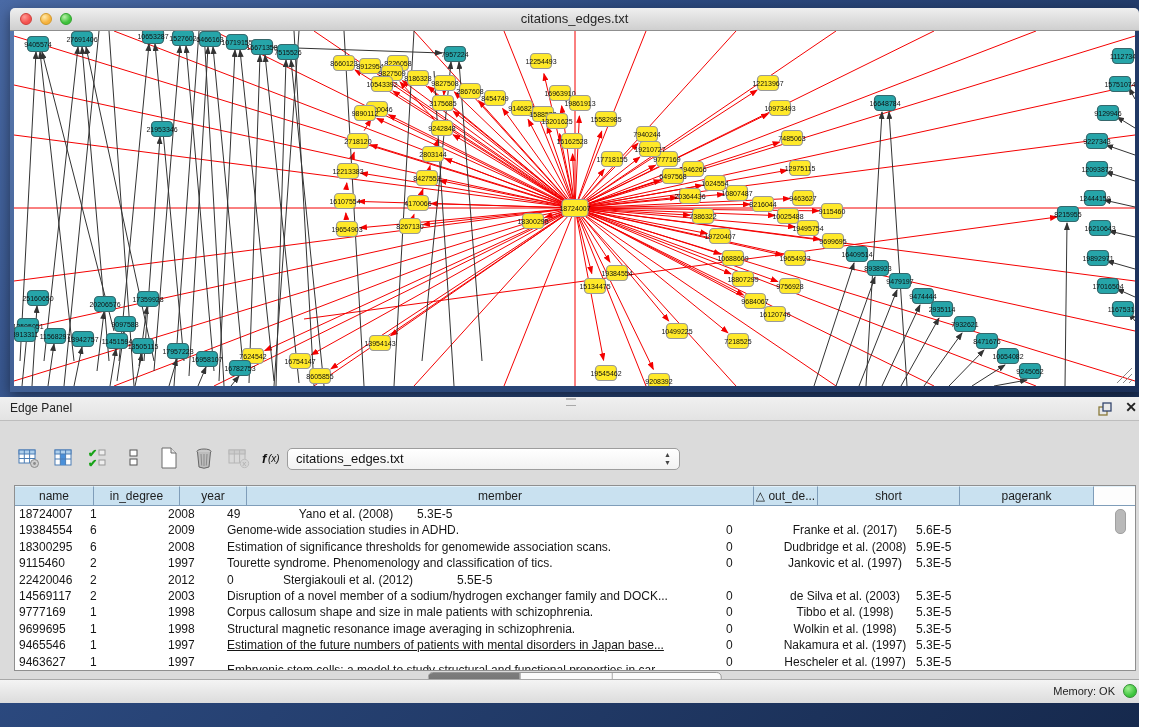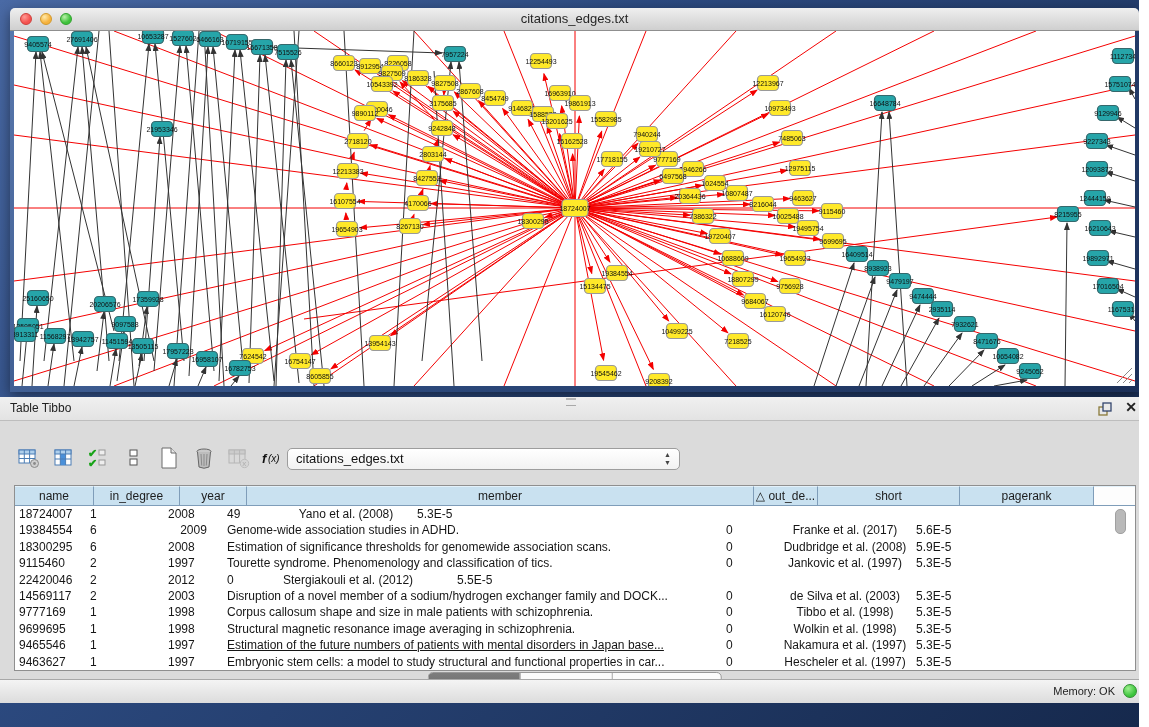--- a/index.html
+++ b/index.html
@@ -480,21 +480,21 @@
         <line x1="4" y1="19" x2="19" y2="4" stroke="#8a8a8a"></line>
         <line x1="10" y1="19" x2="19" y2="10" stroke="#8a8a8a"></line>
         <line x1="16" y1="19" x2="19" y2="16" stroke="#8a8a8a"></line>
       </svg>
     </div>
   </div>
 
   <div id="table-panel">
     <div id="panel-header">
       <div id="grip-dot"></div>
-      <span id="panel-title">Table Tibbo</span>
+      <span id="panel-title">Edge Panel</span>
       <svg id="panel-float" viewBox="0 0 16 16">
         <rect x="2" y="6" width="8" height="8" fill="none" stroke="#8a7a3a" stroke-width="1.3"></rect>
         <rect x="6" y="2" width="8" height="8" fill="#e9e9e9" stroke="#33456e" stroke-width="1.3"></rect>
       </svg>
       <span id="panel-close">✕</span>
     </div>
 
     <div id="toolbar">
         <div class="tbtn">
           <svg width="24" height="22">
@@ -585,21 +585,21 @@
             <div class="gcell" style="width: 71px;">18724007</div>
             <div class="gcell" style="width: 78px;">1</div>
             <div class="gcell" style="width: 59px;">2008</div>
             <div class="gcell" style="width: 56px;">49</div>
             <div class="gcell center" style="width: 134px;">Yano et al. (2008)</div>
             <div class="gcell" style="width: 126px;">5.3E-5</div>
           </div>
           <div class="grow">
             <div class="gcell" style="width: 71px;">19384554</div>
             <div class="gcell" style="width: 78px;">6</div>
-            <div class="gcell" style="width: 59px; text-align: center;">2009</div>
+            <div class="gcell" style="width: 59px;">2009</div>
             <div class="gcell" style="width: 499px;">Genome-wide association studies in ADHD.</div>
             <div class="gcell" style="width: 56px;">0</div>
             <div class="gcell center" style="width: 134px;">Franke et al. (2017)</div>
             <div class="gcell" style="width: 126px;">5.6E-5</div>
           </div>
           <div class="grow">
             <div class="gcell" style="width: 71px;">18300295</div>
             <div class="gcell" style="width: 78px;">6</div>
             <div class="gcell" style="width: 59px;">2008</div>
             <div class="gcell" style="width: 499px;">Estimation of significance thresholds for genomewide association scans.</div>
@@ -657,21 +657,21 @@
             <div class="gcell" style="width: 59px;">1997</div>
             <div class="gcell" style="width: 499px; text-decoration: underline;">Estimation of the future numbers of patients with mental disorders in Japan base...</div>
             <div class="gcell" style="width: 56px;">0</div>
             <div class="gcell center" style="width: 134px;">Nakamura et al. (1997)</div>
             <div class="gcell" style="width: 126px;">5.3E-5</div>
           </div>
           <div class="grow">
             <div class="gcell" style="width: 71px;">9463627</div>
             <div class="gcell" style="width: 78px;">1</div>
             <div class="gcell" style="width: 59px;">1997</div>
-            <div class="gcell" style="width: 499px;">Embryonic stem cells: a model to study structural and functional properties in car...</div>
+            <div class="gcell" style="width: 499px; margin-top: 8px;">Embryonic stem cells: a model to study structural and functional properties in car...</div>
             <div class="gcell" style="width: 56px;">0</div>
             <div class="gcell center" style="width: 134px;">Hescheler et al. (1997)</div>
             <div class="gcell" style="width: 126px;">5.3E-5</div>
           </div>
         </div>
       <div id="vscroll"></div>
     </div>
 
     <div id="tab-bar">
         <div class="seg selected">Node Table</div>

